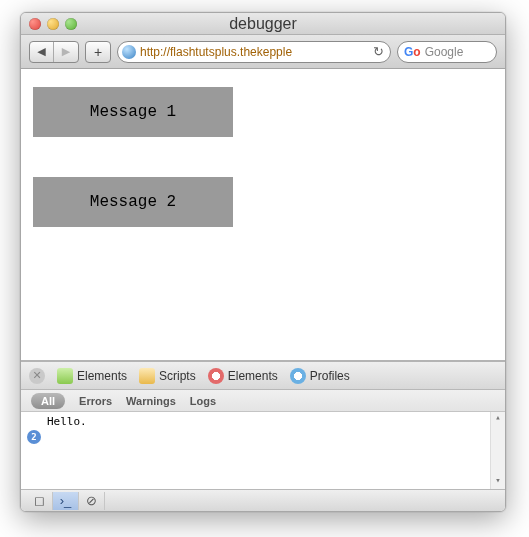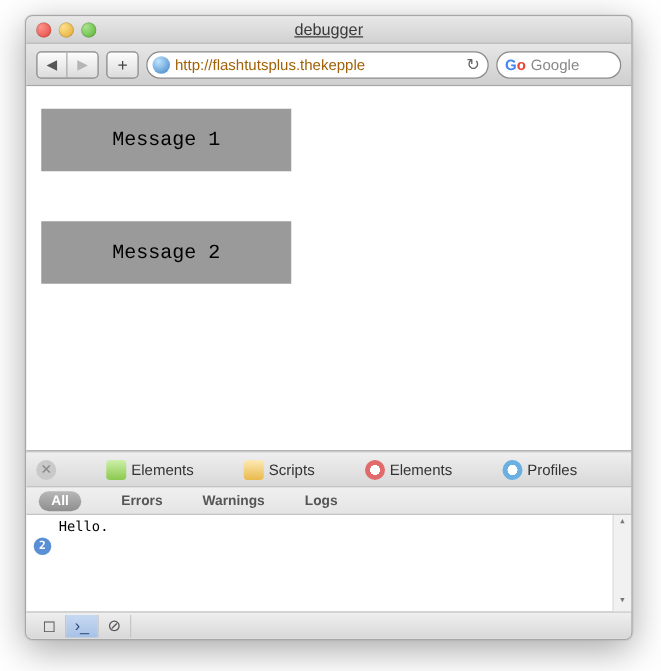--- a/index.html
+++ b/index.html
@@ -32,21 +32,21 @@
     align-items: center;
     position: relative;
   }
   .traffic { display:flex; gap:6px; padding-left:8px; }
   .tl { width:12px; height:12px; border-radius:50%; box-shadow: inset 0 0 1px rgba(0,0,0,0.5);}
   .tl.red{background:radial-gradient(circle at 30% 30%,#ff938a,#e0443e);}
   .tl.yel{background:radial-gradient(circle at 30% 30%,#ffe08a,#e1a82e);}
   .tl.grn{background:radial-gradient(circle at 30% 30%,#a8e48f,#58b031);}
   .title {
     position:absolute; left:0; right:0; text-align:center;
-    font-size:13px; color:#3a3a3a;text-decoration:underline;
+    font-size:16px; color:#3a3a3a;
   }
   
   .toolbar {
     height: 34px;
     background: linear-gradient(#e6e6e6,#cfcfcf);
     border-bottom:1px solid #a5a5a5;
     display:flex; align-items:center; padding:0 8px; gap:6px;
   }
   .btngroup {
     display:flex; height:22px;
@@ -95,24 +95,24 @@
     height:150px; background:#ececec; display:flex; flex-direction:column;
     border-top:1px solid #b4b4b4;
   }
   .dt-tabs{
     height:28px; display:flex; align-items:center; gap:12px; padding:0 8px;
     background:linear-gradient(#efefef,#d8d8d8);
     border-bottom:1px solid #b8b8b8;
     font-size:12px; color:#333;
   }
   .dt-close{width:16px;height:16px;border-radius:50%;background:#c9c9c9;display:flex;align-items:center;justify-content:center;color:#888;font-size:11px;}
-  .dt-tab{display:flex;align-items:center;gap:4px;margin-left:28px;}
+  .dt-tab{display:flex;align-items:center;gap:4px;}
   .dt-ico{width:16px;height:16px;border-radius:3px;display:inline-block;}
   .dt-filters{
-    height:22px; display:flex; align-items:center; gap:32px; padding:0 10px;
+    height:22px; display:flex; align-items:center; gap:14px; padding:0 10px;
     background:linear-gradient(#f0f0f0,#e4e4e4);
     border-bottom:1px solid #c4c4c4;
     font-size:11px; font-weight:bold; color:#555;
   }
   .pill{
     background:linear-gradient(#b8b8b8,#8e8e8e); color:#fff;
     padding:2px 10px; border-radius:10px; font-size:11px;
   }
   .console{
     flex:1; background:#fff; font-family:Menlo,Monaco,monospace;

